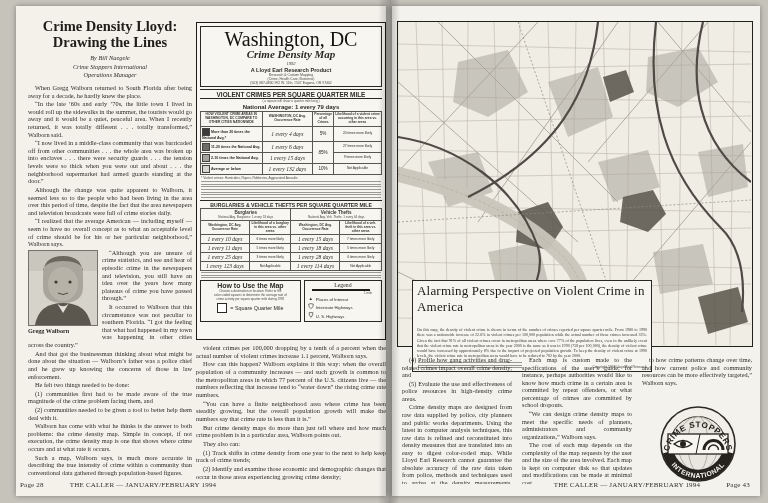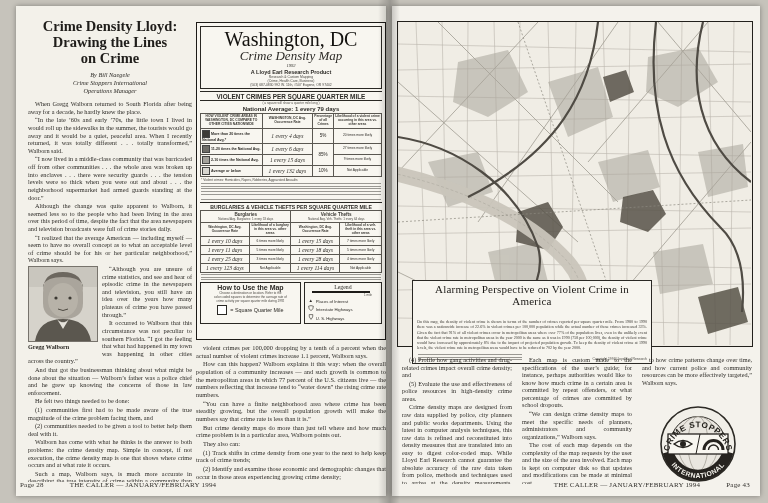--- a/index.html
+++ b/index.html
@@ -23,21 +23,21 @@
   .photo-cap{font-size:6.2px;font-weight:bold;text-align:left;margin-top:1px;}
   .pg-footer{position:absolute;bottom:7px;font-size:7px;letter-spacing:.2px;color:#33312d;}
   .pg-footer.l{left:4px;}
   .pg-footer.r{right:10px;text-align:right;}
   .pg-footer .gap{display:inline-block;width:26px;}
   
   .inset{position:absolute;left:180px;top:16px;width:190px;height:318px;background:#f8f6f0;
          border:1.5px solid #1c1a17;box-sizing:border-box;padding:3px 3px 18px;}
   .inset-head{border:1px solid #2a2824;text-align:center;padding:2px 0 1px;}
   .inset-title{font-size:20px;line-height:1;font-family:"Liberation Serif",serif;color:#14120f;}
-  .inset-sub{font-size:13px;font-weight:normal;font-style:italic;line-height:1.05;}
+  .inset-sub{font-size:11px;font-weight:bold;font-style:italic;line-height:1.05;}
   .inset-year{font-size:4.5px;font-style:italic;}
   .inset-prod{font-size:5.5px;font-weight:bold;font-family:"Liberation Sans",sans-serif;margin-top:1px;}
   .inset-prod-sub{font-size:3.4px;line-height:1.25;font-family:"Liberation Sans",sans-serif;color:#4a4843;}
   .sec-bar{font-size:6.4px;font-weight:bold;font-family:"Liberation Sans",sans-serif;
            text-align:center;border-top:1px solid #2a2824;border-bottom:1px solid #2a2824;
            margin-top:2px;padding:1px 0 0;}
   .sec-note{font-size:3.2px;text-align:center;font-family:"Liberation Sans",sans-serif;color:#55534e;}
   .natavg-row{display:flex;align-items:center;margin:1px 0;}
   .natavg{flex:1;text-align:center;font-size:6px;font-weight:bold;font-family:"Liberation Sans",sans-serif;}
   table.dens{border-collapse:collapse;width:100%;font-family:"Liberation Sans",sans-serif;}
@@ -67,41 +67,40 @@
   .scale-lbl{font-size:3px;text-align:right;color:#4c4a45;margin-right:6px;}
   .leg-item{display:flex;align-items:center;gap:2px;font-size:4.2px;margin-top:1.5px;}
   .leg-ico{width:6px;text-align:center;font-size:4.5px;line-height:1;}
   .below-inset{position:absolute;left:180px;top:338px;width:190px;height:138px;overflow:hidden;}
   .below-inset .p{font-size:6.35px;}
   
   .bigmap-frame{position:absolute;left:5px;top:15px;width:356px;height:326px;
                 border:1.5px solid #22201c;box-sizing:border-box;background:#efece4;}
   .caption-box{position:absolute;left:14px;top:258px;width:240px;background:#f7f5ef;
                border:1px solid #2a2824;box-sizing:border-box;padding:2px 4px 2px;}
-  .cap-title{font-size:11px;text-align:center;letter-spacing:.2px;color:#1c1a17;margin-bottom:12px;}
+  .cap-title{font-size:13px;text-align:left;letter-spacing:.2px;color:#1c1a17;margin-bottom:12px;}
   .cap-body{font-size:4.05px;line-height:1.3;text-align:justify;color:#3a3833;}
   .cap-foot{display:flex;justify-content:space-between;align-items:flex-end;margin-top:2px;}
   .cap-copy{font-size:3.4px;font-family:"Liberation Sans",sans-serif;color:#4c4a45;}
   .rcol{position:absolute;top:350px;width:110px;height:128px;overflow:hidden;}
   .rcol .p{font-size:6.25px;}
   .rc1{left:10px;} .rc2{left:130px;} .rc3{left:250px;}
   .logo-wrap{position:absolute;left:266px;top:398px;width:80px;height:80px;}
 </style>
 </head>
 <body>
 
 <div class="spread">
 
   <div class="page page-left">
 
     <div class="col1">
       <div class="art-title">
         <div>Crime Density Lloyd:</div>
         <div>Drawing the Lines</div>
-        <div>on Crime</div>
       </div>
       <div class="byline">
         <div>By Bill Naegele</div>
         <div>Crime Stoppers International</div>
         <div>Operations Manager</div>
       </div>
       <div>
           <p class="p">When Gregg Walborn returned to South Florida after being away for a decade, he hardly knew the place.</p>
           <p class="p">“In the late ’60s and early ’70s, the little town I lived in would roll up the sidewalks in the summer, the tourists would go away and it would be a quiet, peaceful area. When I recently returned, it was totally different . . . totally transformed,” Walborn said.</p>
           <p class="p">“I now lived in a middle-class community that was barricaded off from other communities . . . the whole area was broken up into enclaves . . . there were security guards . . . the tension levels were so thick when you were out and about . . . the neighborhood supermarket had armed guards standing at the door.”</p>

